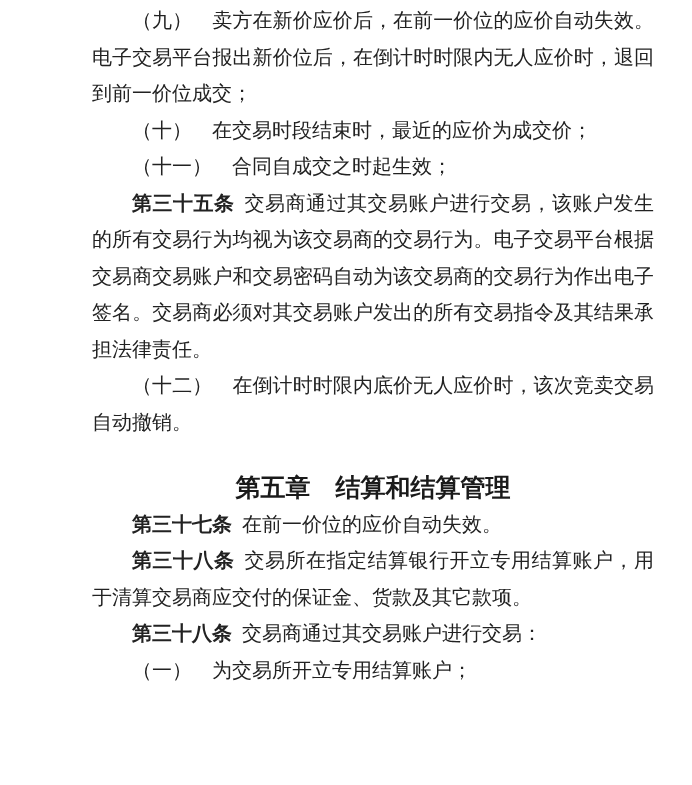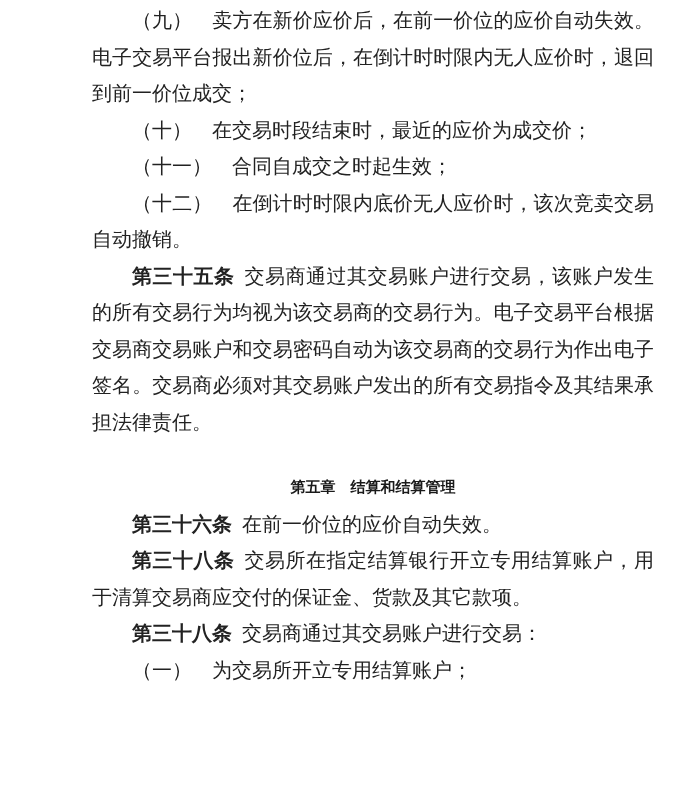--- a/index.html
+++ b/index.html
@@ -30,47 +30,47 @@
   .art-num {
     font-weight: 700;
     font-family: "Liberation Sans", "DejaVu Sans", sans-serif;
     margin-right: 10px;
   }
   .chapter {
     margin: 29px 0 0 0;
     text-indent: 0;
     text-align: center;
     font-weight: 700;
-    font-size: 15px;
+    font-size: 25px;
     font-family: "Liberation Sans", "DejaVu Sans", sans-serif;
     color: #1a1a1a;
   }
 </style>
 </head>
 <body>
 
 <div class="page">
 
   <p class="para">（九）　卖方在新价应价后，在前一价位的应价自动失效。电子交易平台报出新价位后，在倒计时时限内无人应价时，退回到前一价位成交；</p>
 
   <p class="para">（十）　在交易时段结束时，最近的应价为成交价；</p>
 
   <p class="para">（十一）　合同自成交之时起生效；</p>
 
-  <p class="para">（十二）　在倒计时时限内底价无人应价时，该次竞卖交易自动撤销。</p>
-
   <p class="para">
     <b class="art-num">第三十五条</b><span>交易商通过其交易账户进行交易，该账户发生的所有交易行为均视为该交易商的交易行为。电子交易平台根据交易商交易账户和交易密码自动为该交易商的交易行为作出电子签名。交易商必须对其交易账户发出的所有交易指令及其结果承担法律责任。</span>
   </p>
+
+  <p class="para">（十二）　在倒计时时限内底价无人应价时，该次竞卖交易自动撤销。</p>
 
 
   <p class="chapter">第五章　结算和结算管理</p>
 
   <p class="para">
-    <b class="art-num">第三十六条</b><span>在前一价位的应价自动失效。</span>
+    <b class="art-num">第三十七条</b><span>在前一价位的应价自动失效。</span>
   </p>
 
   <p class="para">
     <b class="art-num">第三十八条</b><span>交易所在指定结算银行开立专用结算账户，用于清算交易商应交付的保证金、货款及其它款项。</span>
   </p>
 
   <p class="para">
     <b class="art-num">第三十八条</b><span>交易商通过其交易账户进行交易：</span>
   </p>
 

